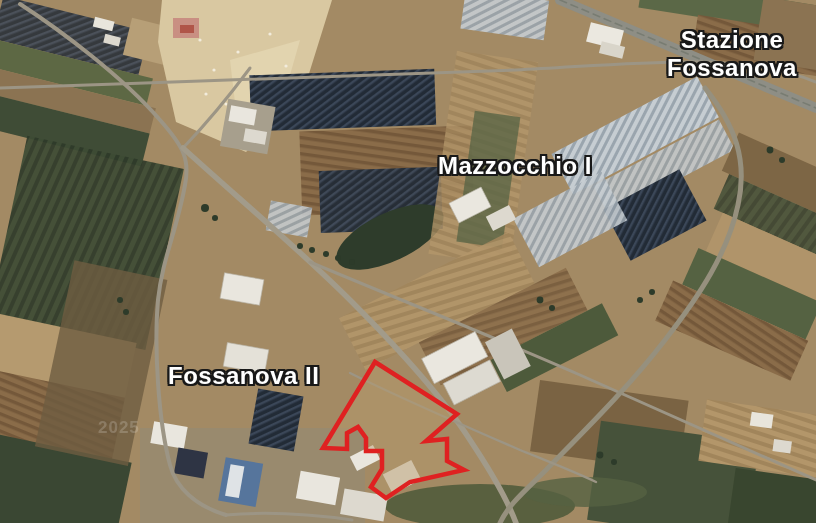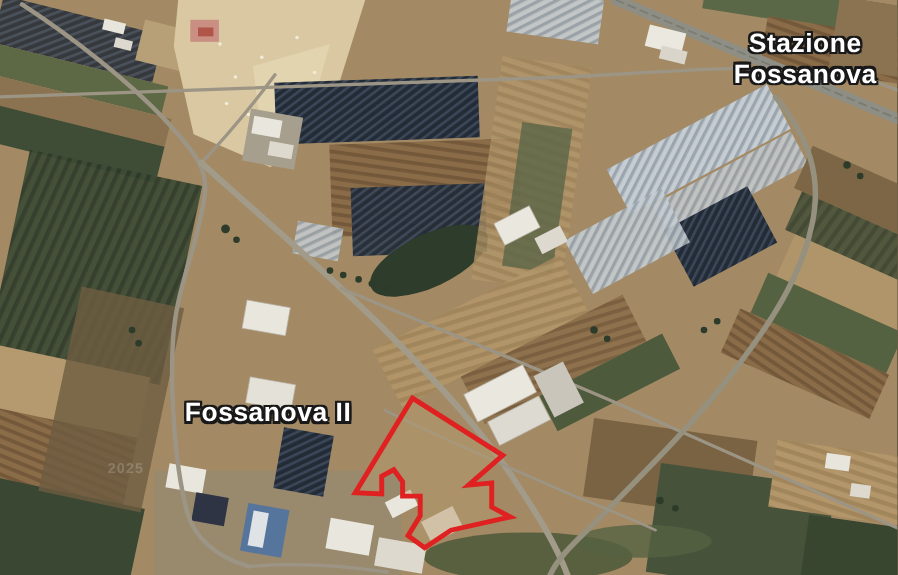--- a/index.html
+++ b/index.html
@@ -15,21 +15,21 @@
                 -1px -1px #191919,1px 1px #191919,-1px 1px #191919,1px -1px #191919,
                 -2px -2px #191919,2px 2px #191919,-2px 2px #191919,2px -2px #191919;
     white-space:nowrap;letter-spacing:0.5px;
   }
   .map-label span{display:block;text-align:center;}
   #label-station{left:642px;top:26px;width:180px;}
   #label-zone1{left:438px;top:152px;}
   #label-zone2{left:168px;top:362px;}
   .watermark{
     position:absolute;left:98px;top:418px;color:#ffffff;opacity:0.18;
-    font-size:13px;letter-spacing:1px;font-weight:bold;
+    font-size:17px;letter-spacing:1px;font-weight:bold;
   }
 </style>
 </head>
 <body>
 
 <div class="stage">
 
 <svg width="816" height="523" viewBox="0 0 816 523">
   <defs>
     <pattern id="rowsDark" width="6" height="6" patternUnits="userSpaceOnUse" patternTransform="rotate(55)">
@@ -221,19 +221,22 @@
   <g>
     <polygon fill="#b79b6d" opacity="0.45" points="375,362 457,414 426,441 447,439 447,461 464,470 410,482 386,498 371,487 382,469 382,451 366,451 366,438 358,427 347,433 347,449 323,448"></polygon>
     <polygon fill="none" stroke-width="4.5" stroke-linejoin="miter" points="375,362 457,414 426,441 447,439 447,461 464,470 410,482 386,498 371,487 382,469 382,451 366,451 366,438 358,427 347,433 347,449 323,448" stroke="#df2121"></polygon>
   </g>
 </svg>
 
 <div class="map-label" id="label-station">
   <span>Stazione</span>
   <span>Fossanova</span>
 </div>
+<div class="map-label" id="label-zone1">
+  <span>Mazzocchio I</span>
+</div>
 <div class="map-label" id="label-zone2">
   <span>Fossanova II</span>
 </div>
 
 <div class="watermark">2025</div>
 
 </div>
 
 </body></html>

